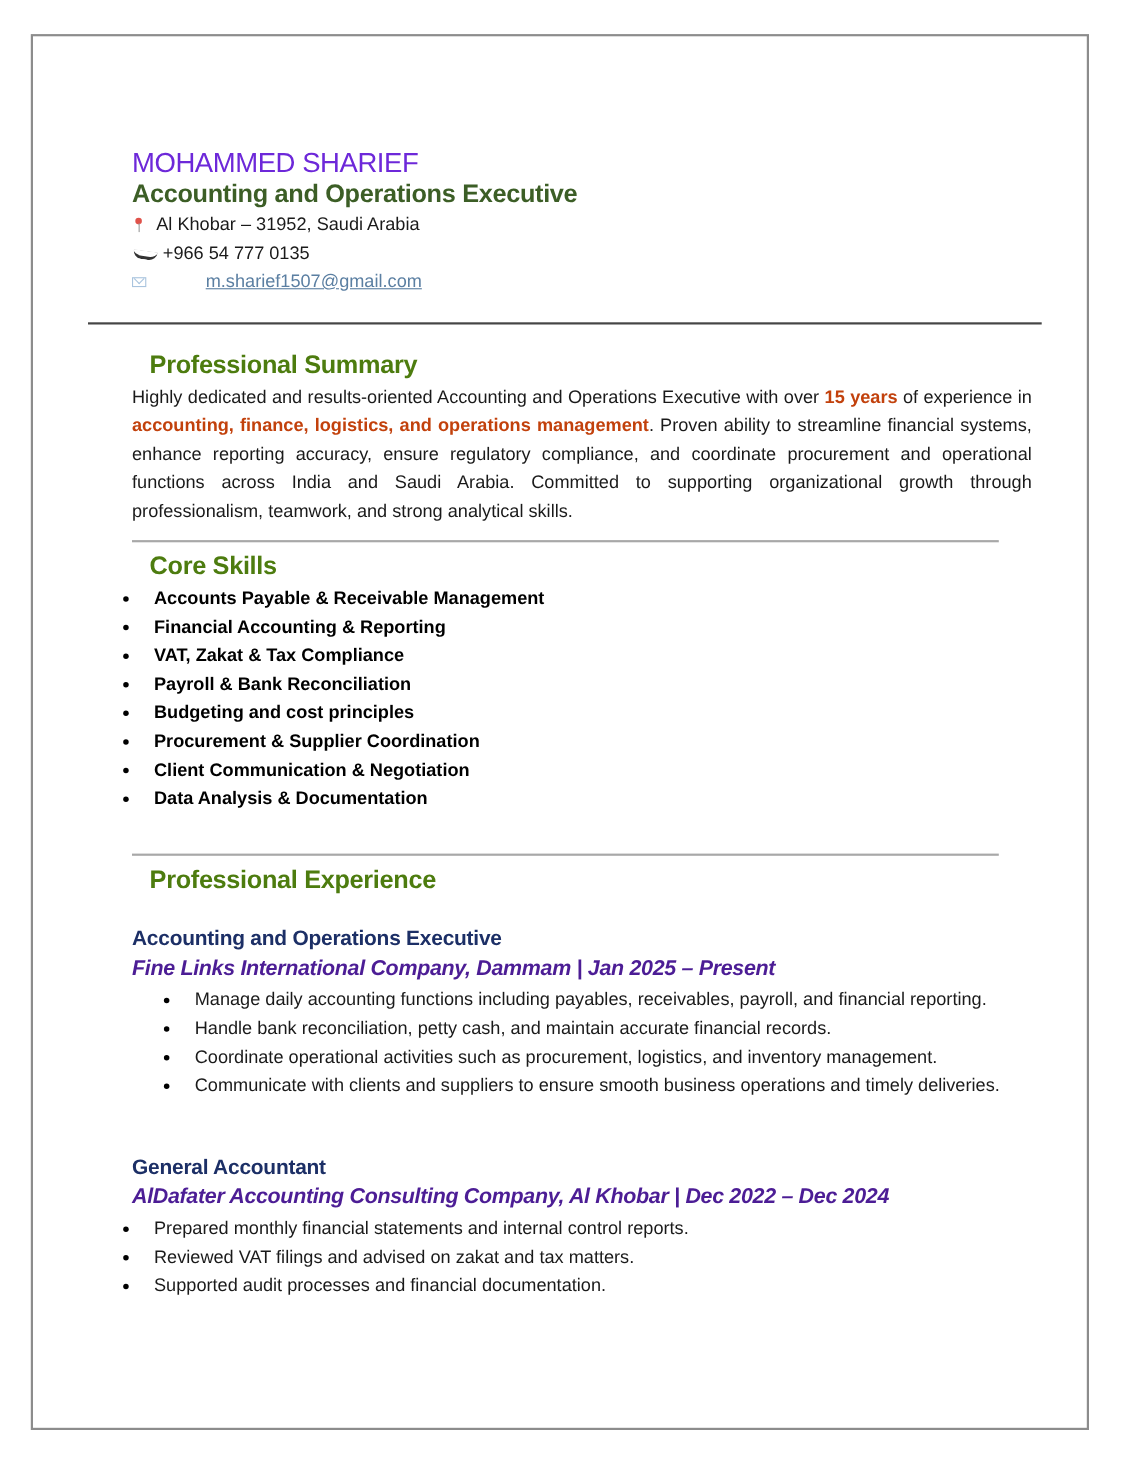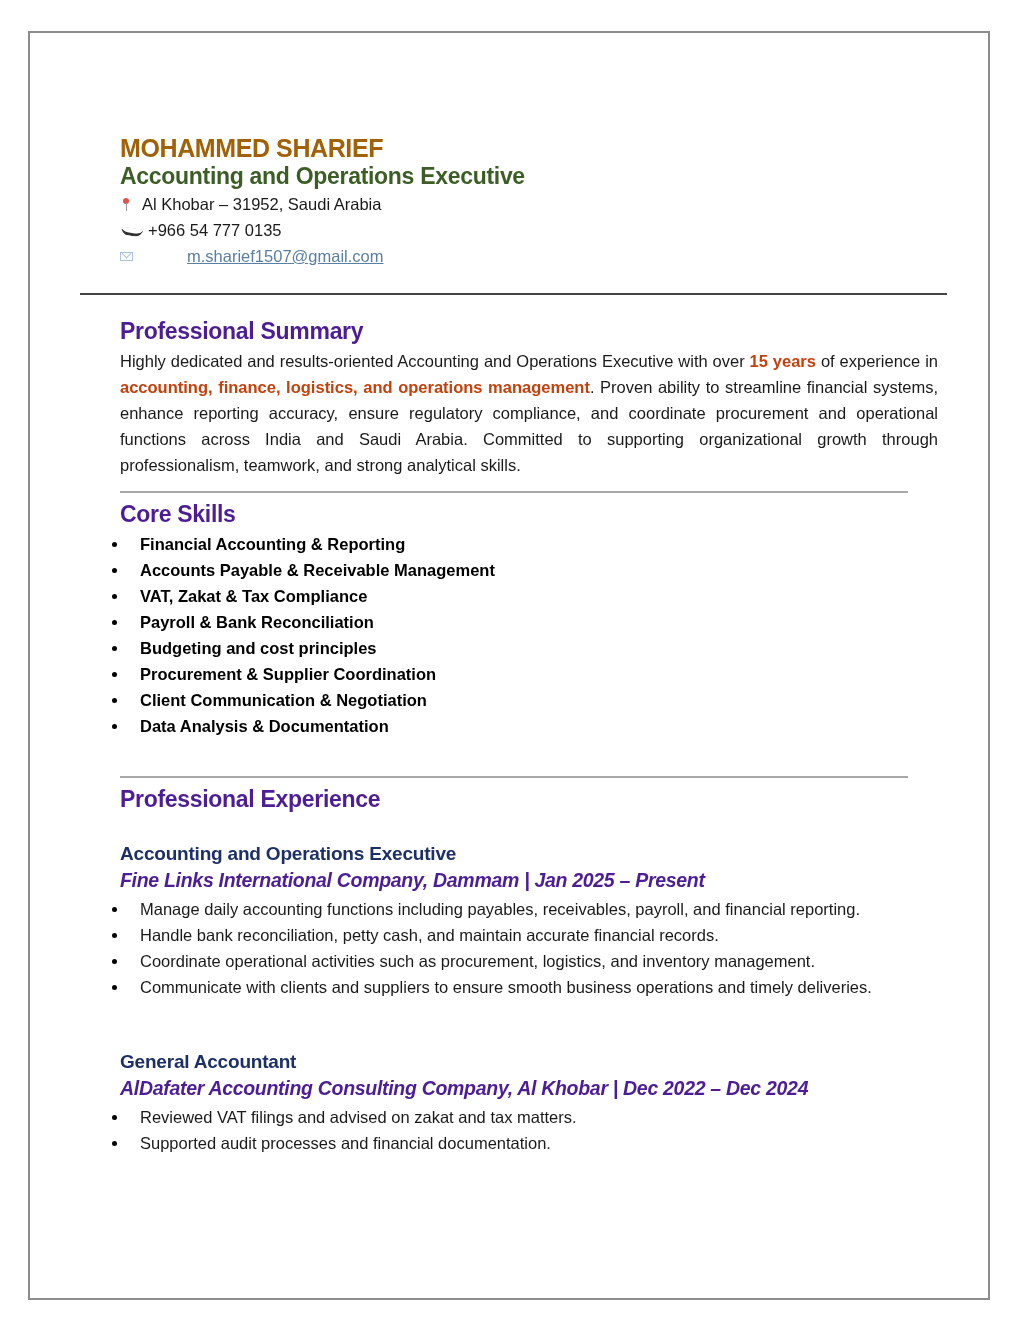--- a/index.html
+++ b/index.html
@@ -2,22 +2,22 @@
 <html><head>
 <meta charset="utf-8">
 <style>
   html, body { margin: 0; padding: 0; background: #ffffff; }
   body { width: 1024px; height: 1335px; position: relative; overflow: hidden;
          font-family: "Liberation Sans", "DejaVu Sans", sans-serif; color: #1a1a1a; }
 
   .page-border { position: absolute; left: 28px; top: 31px; width: 958px; height: 1265px;
                  border: 2px solid #8c8c8c; box-sizing: content-box; }
 
-  .name { position: absolute; left: 120px; top: 134px; font-size: 25px; font-weight: 700;
-          color: #a16207; letter-spacing: -0.4px; white-space: nowrap; }
+  .name { position: absolute; left: 120px; top: 134px; font-size: 25px; font-weight: 400;
+          color: #6d28d9; letter-spacing: -0.4px; white-space: nowrap; }
   .title { position: absolute; left: 120px; top: 163px; font-size: 23px; font-weight: 700;
            color: #3c5e26; letter-spacing: -0.3px; white-space: nowrap; }
 
   .contact-line { position: absolute; left: 120px; font-size: 16.5px; color: #1a1a1a;
                   white-space: nowrap; display: flex; align-items: center; }
   .contact-line.loc { top: 195px; }
   .contact-line.phone { top: 221px; }
   .contact-line.mail { top: 247px; gap: 44px; }
   .icon { display: inline-block; position: relative; }
   .pin-icon { width: 12px; height: 18px; margin-right: 10px; }
@@ -32,22 +32,22 @@
   .mail-icon::before { content: ""; position: absolute; left: 2px; top: -3px; width: 6px; height: 6px;
                        border-right: 1px solid #a9c4de; border-bottom: 1px solid #a9c4de; transform: rotate(45deg); }
   .email-link { color: #5b7fa2; text-decoration: underline; }
 
   .rule-heavy { position: absolute; left: 80px; top: 293px; width: 867px; height: 0;
                 border-top: 2px solid #454545; }
   .rule-thin { position: absolute; left: 120px; width: 788px; height: 0; border-top: 2px solid #a8a8a8; }
   .rule-thin.r1 { top: 491px; }
   .rule-thin.r2 { top: 776px; }
 
-  .section-heading { position: absolute; left: 120px; font-size: 23px; font-weight: 700;
-                     color: #4c1d95; letter-spacing: -0.3px; white-space: nowrap; }
+  .section-heading { position: absolute; left: 136px; font-size: 23px; font-weight: 700;
+                     color: #4d7c0f; letter-spacing: -0.3px; white-space: nowrap; }
   .sh-summary { top: 318px; }
   .sh-skills { top: 501px; }
   .sh-exp { top: 786px; }
 
   .summary { position: absolute; left: 120px; top: 348px; width: 818px; font-size: 16.5px;
              line-height: 26px; text-align: justify; color: #1a1a1a; margin: 0; }
   .summary .hl { color: #c2410c; font-weight: 700; }
 
   ul.skills { position: absolute; left: 0; top: 531px; margin: 0; padding: 0; list-style: none; }
   ul.skills li { position: relative; padding-left: 140px; height: 26px; line-height: 26px;
@@ -58,21 +58,21 @@
   .job-title { position: absolute; left: 120px; font-size: 19px; font-weight: 700; color: #1c2f66;
                white-space: nowrap; letter-spacing: -0.2px; }
   .job-sub { position: absolute; left: 120px; font-size: 19.5px; font-weight: 700; font-style: italic;
              color: #4c1d95; white-space: nowrap; letter-spacing: -0.3px; }
   .j1-title { top: 843px; }
   .j1-sub { top: 869px; }
   .j2-title { top: 1051px; }
   .j2-sub { top: 1077px; }
 
   ul.duties { position: absolute; left: 0; margin: 0; padding: 0; list-style: none; }
-  ul.duties.d1 { top: 896px; }
+  ul.duties.d1 { top: 896px; margin-left: 37px; }
   ul.duties.d2 { top: 1104px; }
   ul.duties li { position: relative; padding-left: 140px; width: 798px; line-height: 26px;
                  font-size: 16.5px; color: #1a1a1a; text-align: justify; }
   ul.duties li.tight { white-space: nowrap; }
 </style>
 </head>
 <body>
 
 <div class="page-border"></div>
 
@@ -94,22 +94,22 @@
 
 <div class="rule-heavy"></div>
 
 <div class="section-heading sh-summary">Professional Summary</div>
 <p class="summary"><span>Highly dedicated and results-oriented Accounting and Operations Executive with over </span><span class="hl">15 years</span><span> of experience in </span><span class="hl">accounting, finance, logistics, and operations management</span><span>. Proven ability to streamline financial systems, enhance reporting accuracy, ensure regulatory compliance, and coordinate procurement and operational functions across India and Saudi Arabia. Committed to supporting organizational growth through professionalism, teamwork, and strong analytical skills.</span></p>
 
 <div class="rule-thin r1"></div>
 
 <div class="section-heading sh-skills">Core Skills</div>
 <ul class="skills">
+  <li><span class="bullet"></span><span>Accounts Payable &amp; Receivable Management</span></li>
   <li><span class="bullet"></span><span>Financial Accounting &amp; Reporting</span></li>
-  <li><span class="bullet"></span><span>Accounts Payable &amp; Receivable Management</span></li>
   <li><span class="bullet"></span><span>VAT, Zakat &amp; Tax Compliance</span></li>
   <li><span class="bullet"></span><span>Payroll &amp; Bank Reconciliation</span></li>
   <li><span class="bullet"></span><span>Budgeting and cost principles</span></li>
   <li><span class="bullet"></span><span>Procurement &amp; Supplier Coordination</span></li>
   <li><span class="bullet"></span><span>Client Communication &amp; Negotiation</span></li>
   <li><span class="bullet"></span><span>Data Analysis &amp; Documentation</span></li>
 </ul>
 
 <div class="rule-thin r2"></div>
 
@@ -120,15 +120,16 @@
 <ul class="duties d1">
   <li class="tight"><span class="bullet"></span><span>Manage daily accounting functions including payables, receivables, payroll, and financial reporting.</span></li>
   <li><span class="bullet"></span><span>Handle bank reconciliation, petty cash, and maintain accurate financial records.</span></li>
   <li><span class="bullet"></span><span>Coordinate operational activities such as procurement, logistics, and inventory management.</span></li>
   <li><span class="bullet"></span><span>Communicate with clients and suppliers to ensure smooth business operations and timely deliveries.</span></li>
 </ul>
 
 <div class="job-title j2-title">General Accountant</div>
 <div class="job-sub j2-sub">AlDafater Accounting Consulting Company, Al Khobar | Dec 2022 – Dec 2024</div>
 <ul class="duties d2">
+  <li><span class="bullet"></span><span>Prepared monthly financial statements and internal control reports.</span></li>
   <li><span class="bullet"></span><span>Reviewed VAT filings and advised on zakat and tax matters.</span></li>
   <li><span class="bullet"></span><span>Supported audit processes and financial documentation.</span></li>
 </ul>
 
 </body></html>

